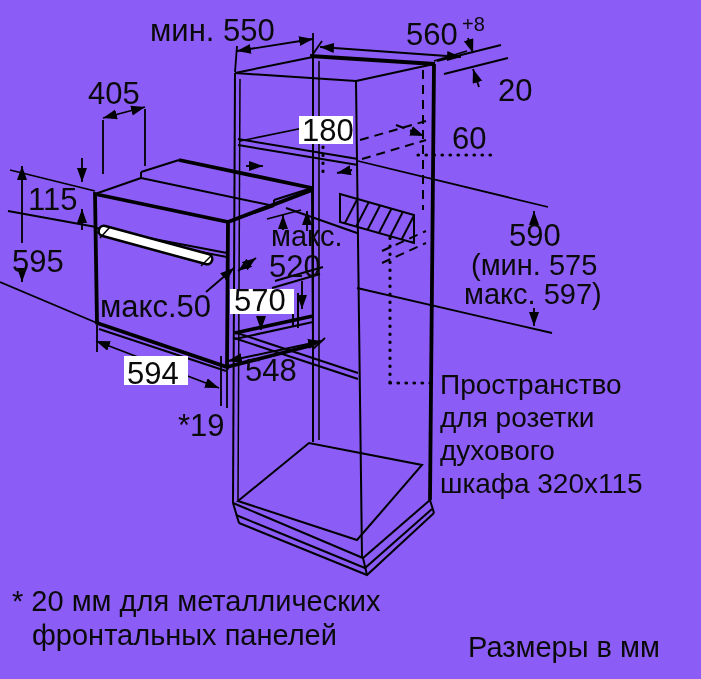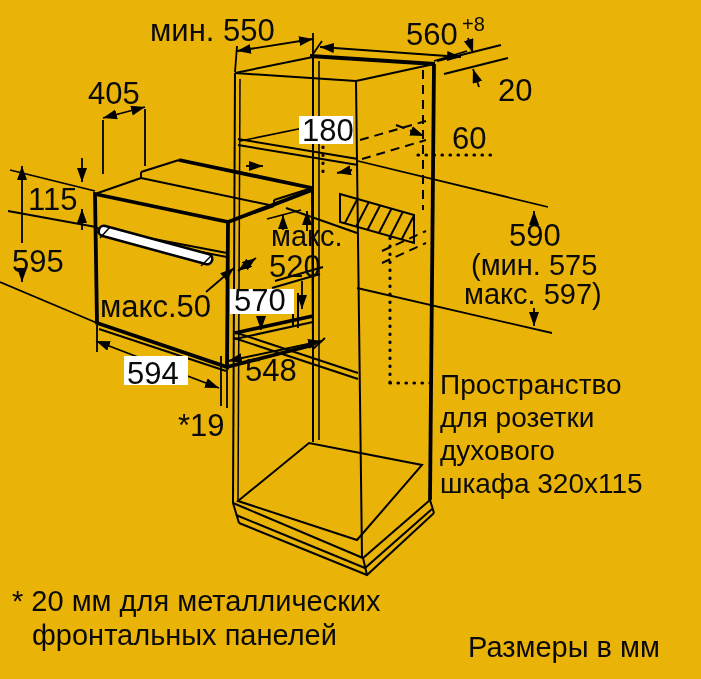--- a/index.html
+++ b/index.html
@@ -1,16 +1,16 @@
 <!DOCTYPE html>
 <html><head>
 <meta charset="utf-8">
 <style>
   html,body{margin:0;padding:0;background:#ffffff;}
-  #stage{position:relative;width:701px;height:679px;background:#eab308;overflow:hidden;}
+  #stage{position:relative;width:701px;height:679px;background:#8b5cf6;overflow:hidden;}
   svg{display:block;}
   .ln{stroke:#000;fill:none;stroke-width:2;}
   .thk{stroke:#000;fill:none;stroke-width:3.8;}
   .thin{stroke:#000;fill:none;stroke-width:1.5;}
   .dash{stroke:#000;fill:none;stroke-width:2;stroke-dasharray:9 6;}
   .dot{stroke:#000;fill:none;stroke-width:3.2;stroke-dasharray:0.5 7.5;stroke-linecap:round;}
   .dim{stroke:#000;fill:none;stroke-width:1.8;}
   .hatchln{stroke:#000;stroke-width:2;}
   text{font-family:"Liberation Sans","DejaVu Sans",sans-serif;fill:#0a0a0a;}
   .t32{font-size:31px;}

